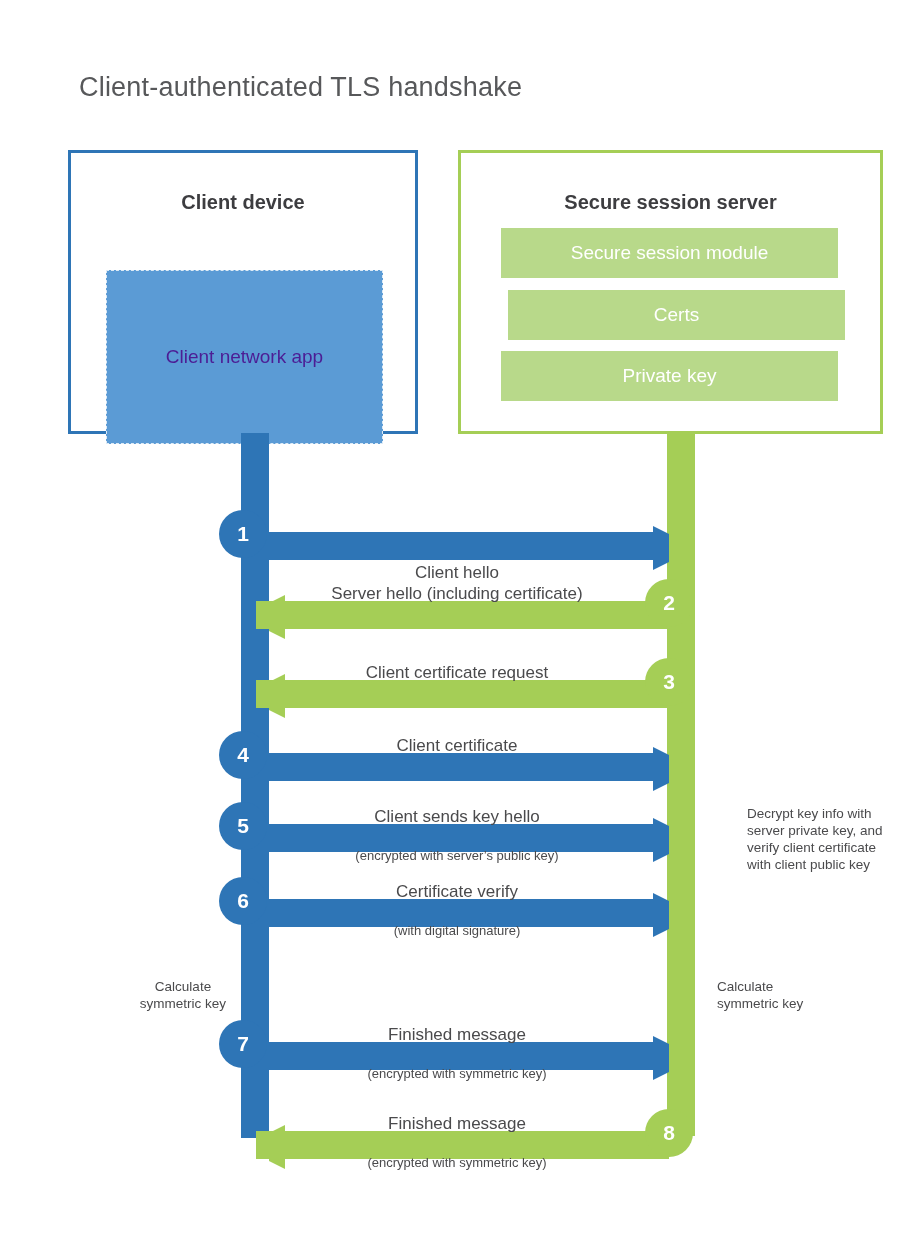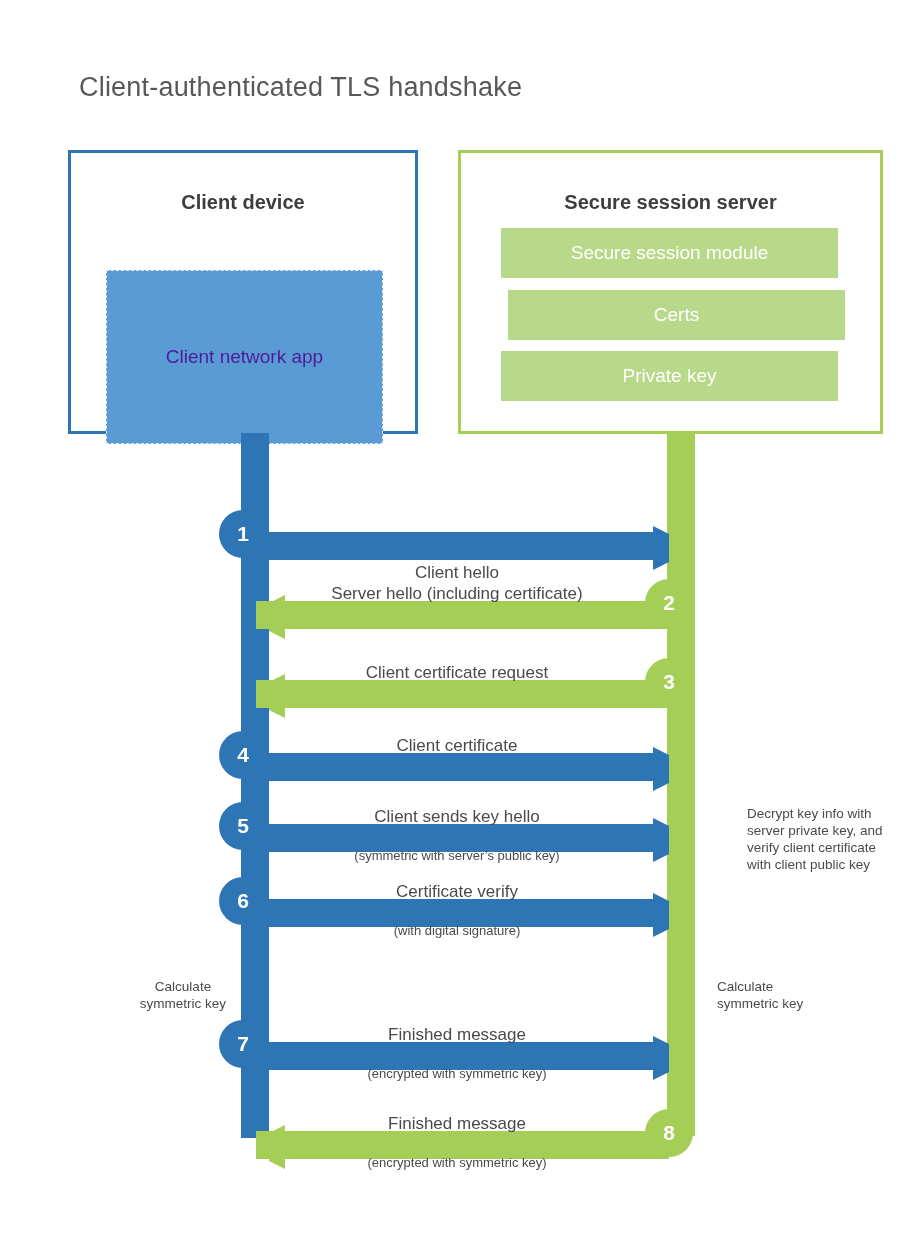--- a/index.html
+++ b/index.html
@@ -121,21 +121,21 @@
       <div class="step-circle bg-green" style="left: 617px; top: 630px;">3</div>
       <div class="step-label" style="top: 621px;">Client certificate request</div>
       <div class="arrow-line bg-blue" style="left: 215px; width: 410px; top: 725px;"></div>
       <div class="arrow-head head-right" style="top: 719px; left: 625px;"></div>
       <div class="step-circle bg-blue" style="left: 191px; top: 703px;">4</div>
       <div class="step-label" style="top: 694px;">Client certificate</div>
       <div class="arrow-line bg-blue" style="left: 215px; width: 410px; top: 796px;"></div>
       <div class="arrow-head head-right" style="top: 790px; left: 625px;"></div>
       <div class="step-circle bg-blue" style="left: 191px; top: 774px;">5</div>
       <div class="step-label" style="top: 765px;">Client sends key hello</div>
-      <div class="step-sub" style="top: 806px;">(symmetric with server’s public key)</div>
+      <div class="step-sub" style="top: 806px;">(encrypted with server’s public key)</div>
       <div class="arrow-line bg-blue" style="left: 215px; width: 410px; top: 871px;"></div>
       <div class="arrow-head head-right" style="top: 865px; left: 625px;"></div>
       <div class="step-circle bg-blue" style="left: 191px; top: 849px;">6</div>
       <div class="step-label" style="top: 840px;">Certificate verify</div>
       <div class="step-sub" style="top: 881px;">(with digital signature)</div>
       <div class="arrow-line bg-blue" style="left: 215px; width: 410px; top: 1014px;"></div>
       <div class="arrow-head head-right" style="top: 1008px; left: 625px;"></div>
       <div class="step-circle bg-blue" style="left: 191px; top: 992px;">7</div>
       <div class="step-label" style="top: 983px;">Finished message</div>
       <div class="step-sub" style="top: 1024px;">(encrypted with symmetric key)</div>

